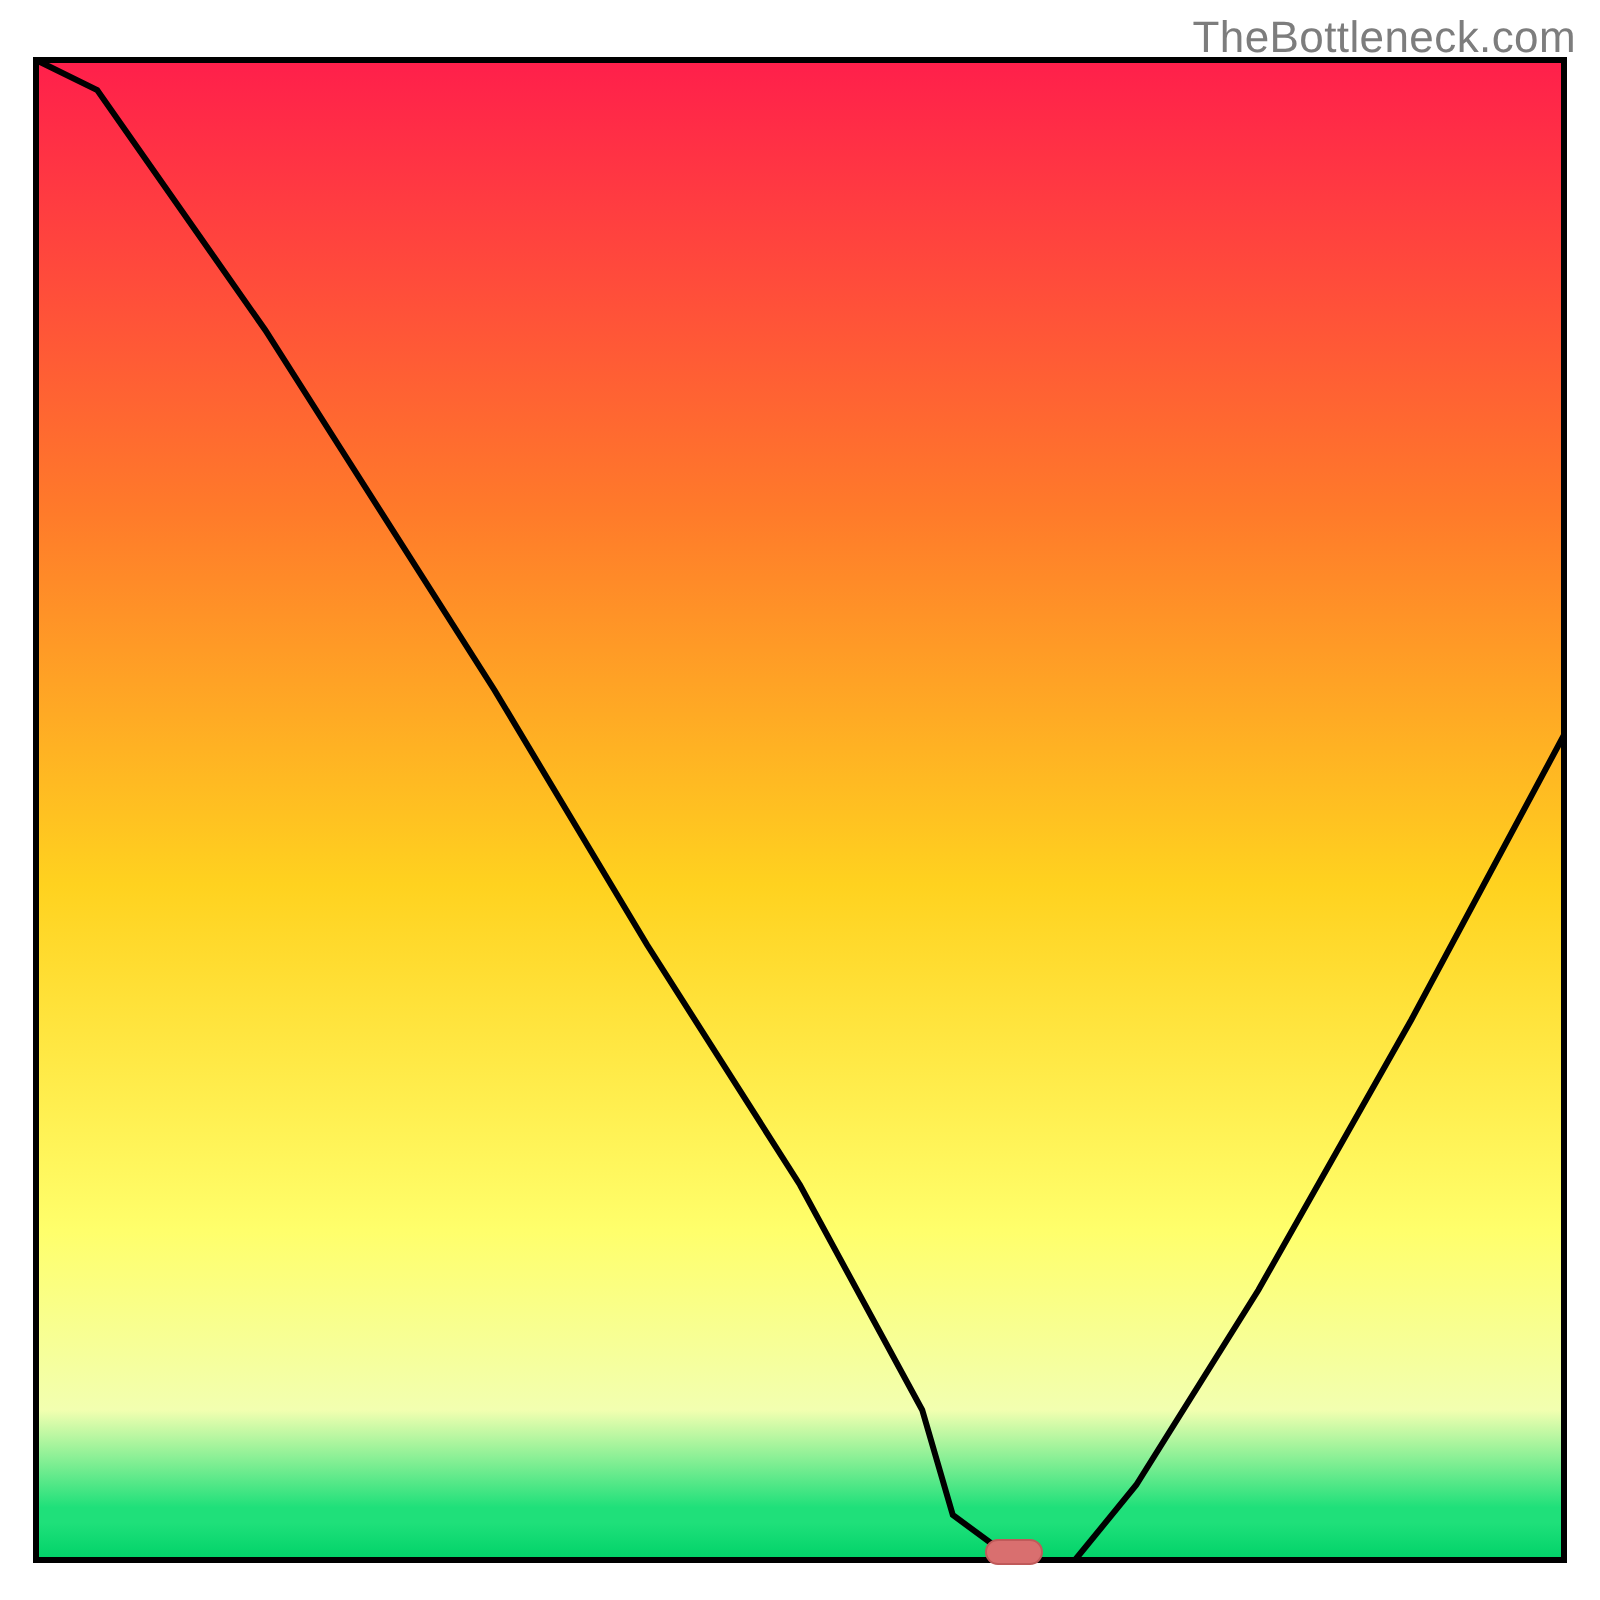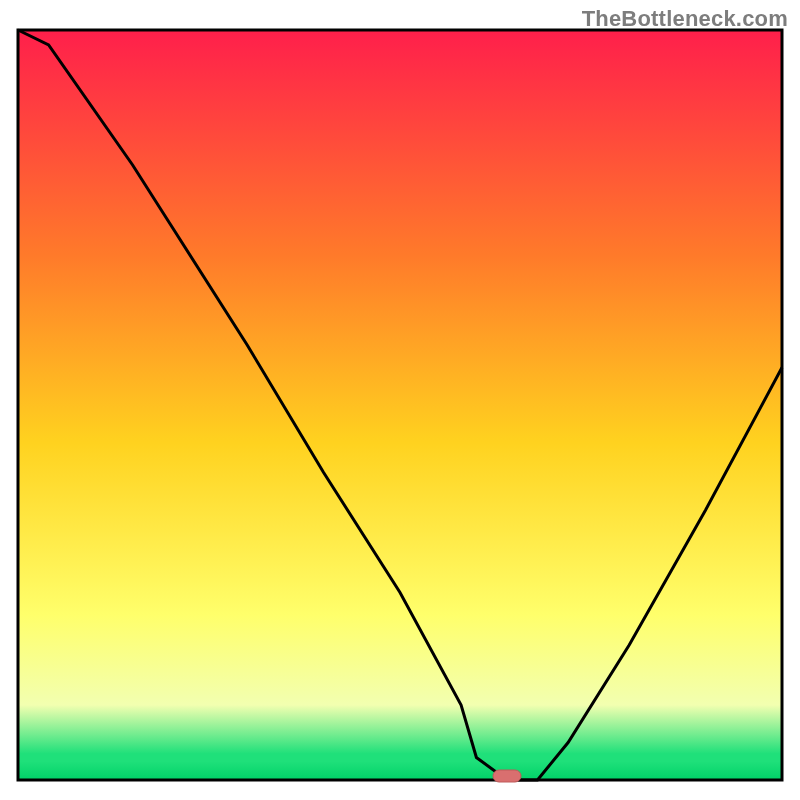--- a/index.html
+++ b/index.html
@@ -13,21 +13,21 @@
   .container {
     position: relative;
     width: 800px;
     height: 800px;
   }
   .watermark {
     position: absolute;
     top: 6px;
     right: 12px;
     font-size: 22px;
-    font-weight: bold;
+    font-weight: normal;
     color: #7d7d7d;
     letter-spacing: 0.2px;
     margin-left: 20px;
   }
   svg.plot {
     position: absolute;
     left: 0;
     top: 0;
     width: 800px;
     height: 800px;

